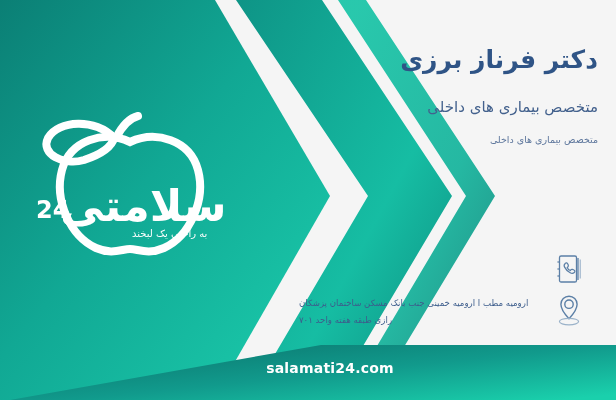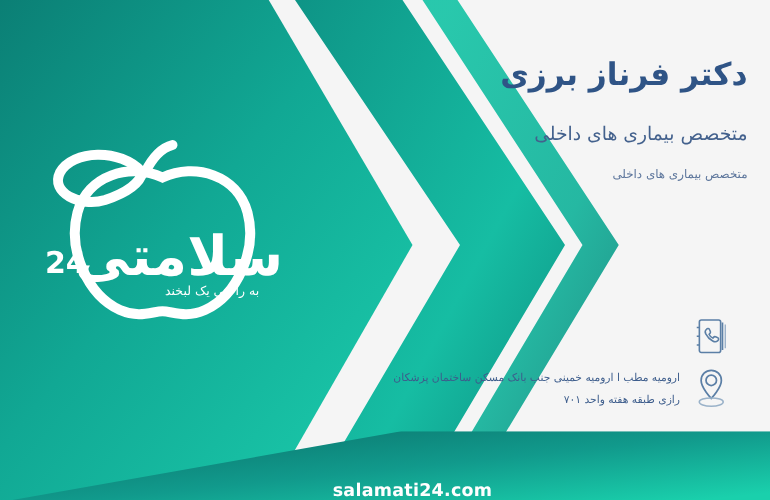--- a/index.html
+++ b/index.html
@@ -62,41 +62,39 @@
     top:293px;right:32px;
     width:30px;height:34px;
   }
   .address{
     position:absolute;
     top:295px;right:72px;
     width:245px;
     font-size:8.6px;
     line-height:1.95;
     color:#3d5d8c;
-    text-align:right;
   }
 
   
   .footer{
     position:absolute;
     left:0;top:345px;
     width:616px;height:55px;
   }
   .footer-text{
     position:absolute;
     top:360px;left:0;
     width:616px;
     text-align:center;
     font-size:14px;
     font-weight:bold;
     color:#ffffff;
     letter-spacing:0.2px;
     padding-left:44px;
     box-sizing:border-box;
-    margin-top:25px;
   }
 
   
   .logo{
     position:absolute;
     left:18px;top:108px;
     width:230px;height:165px;
   }
   .logo-url{
     position:absolute;

